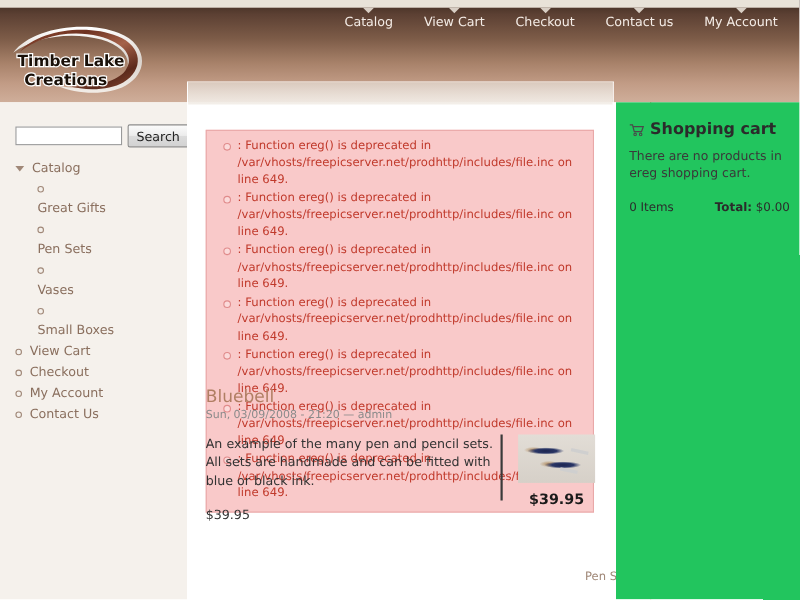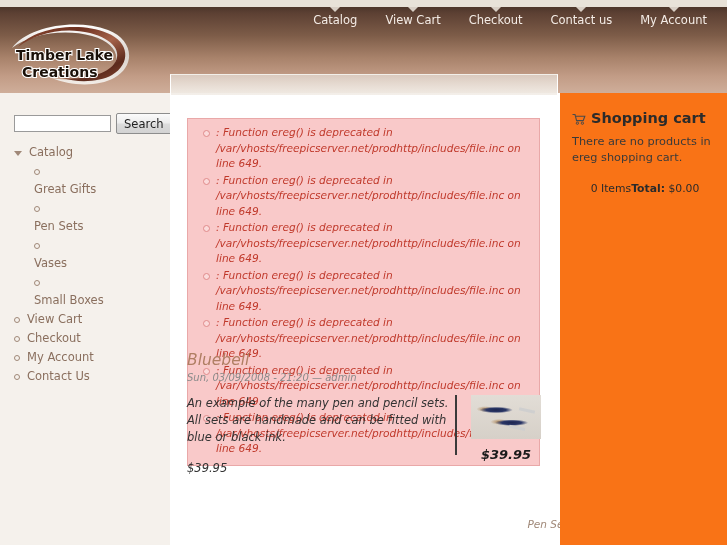--- a/index.html
+++ b/index.html
@@ -110,29 +110,28 @@
     height: 512px;
     background: #f5f1ec;
   }
   #content {
     position: absolute;
     left: 170px; top: 0;
     width: 422px;
     height: 452px;
     background: #ffffff;
     border-left: 1px solid #ffffff;
-    border-right: 5px solid #ef4444;
-    font-style: italic;
+    border-right: 1px solid #ef4444;
   }
   #sidebar-right {
     position: absolute;
     left: 560px; top: 0;
     width: 167px;
     height: 452px;
-    background: #f97316;
+    background: #22c55e;
   }
 
   
   #search-block {
     position: absolute;
     left: 14px; top: 20px;
     display: flex;
     align-items: center;
     gap: 5px;
   }
@@ -330,21 +329,21 @@
     position: relative;
   }
   #cart-empty {
     font-size: 11.3px;
     line-height: 16px;
     color: #3a3a3a;
   }
   #cart-summary {
     margin-top: 16px;
     display: flex;
-    justify-content: center;
+    justify-content: space-between;
     font-size: 10.8px;
     color: #2b2b2b;
   }
   #cart-total-label { font-weight: bold; }
 </style>
 </head>
 <body>
 
 <div id="page">
 

